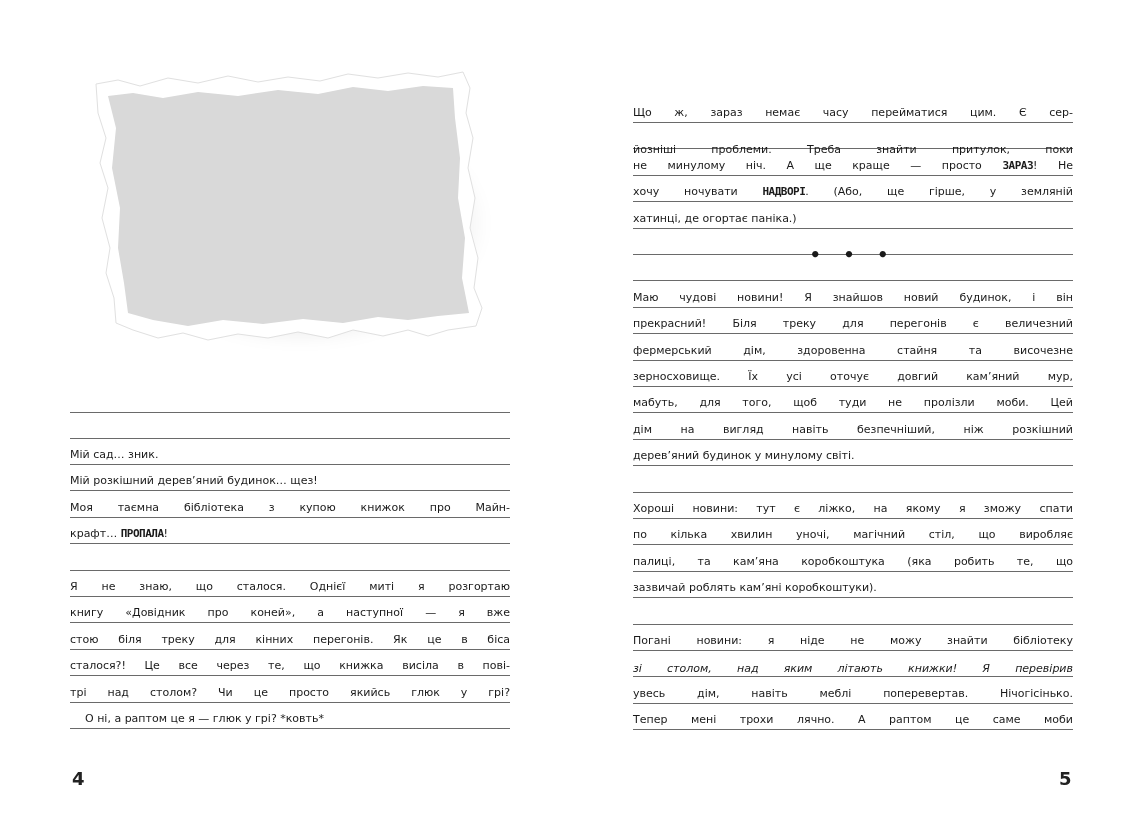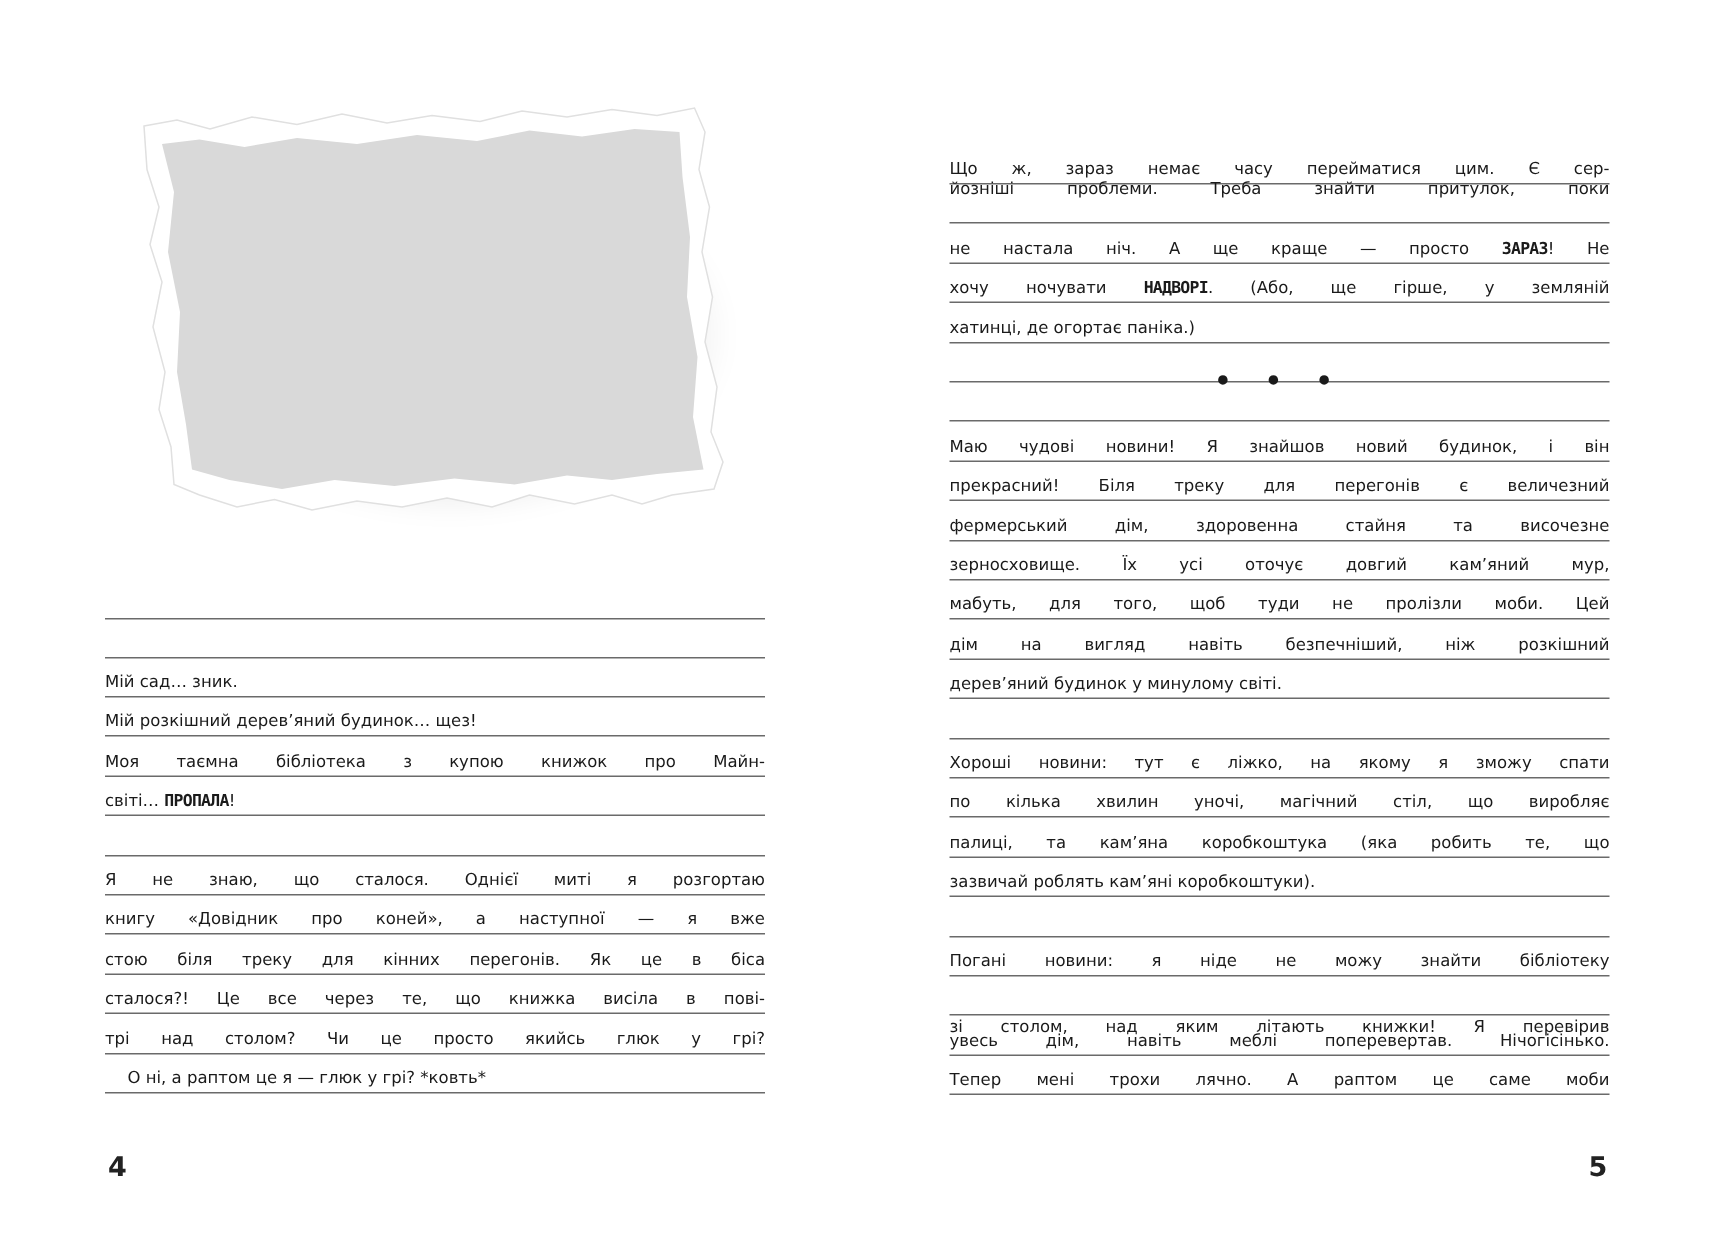--- a/index.html
+++ b/index.html
@@ -41,21 +41,21 @@
   <div class="rule" style="left:70px; width:440px; top:438px;"></div>
 
   <div id="left-lines">
       <div class="rule" style="left: 70px; width: 440px; top: 464px;"></div>
       <div class="line last" style="left: 70px; width: 440px; top: 446px; white-space: normal; height: 18px;">Мій сад… зник.</div>
       <div class="rule" style="left: 70px; width: 440px; top: 490.4px;"></div>
       <div class="line last" style="left: 70px; width: 440px; top: 472.4px; white-space: normal; height: 18px;">Мій розкішний дерев’яний будинок… щез!</div>
       <div class="rule" style="left: 70px; width: 440px; top: 516.8px;"></div>
       <div class="line" style="left: 70px; width: 440px; top: 498.8px; white-space: normal; height: 18px;">Моя таємна бібліотека з купою книжок про Майн-</div>
       <div class="rule" style="left: 70px; width: 440px; top: 543.2px;"></div>
-      <div class="line last" style="left: 70px; width: 440px; top: 525.2px; white-space: normal; height: 18px;"><span>світі… </span><span class="shout">ПРОПАЛА</span><span>!</span></div>
+      <div class="line last" style="left: 70px; width: 440px; top: 525.2px; white-space: normal; height: 18px;"><span>крафт… </span><span class="shout">ПРОПАЛА</span><span>!</span></div>
       <div class="rule" style="left: 70px; width: 440px; top: 569.6px;"></div>
       <div class="line last" style="left: 70px; width: 440px; top: 551.6px; white-space: normal; height: 18px;"></div>
       <div class="rule" style="left: 70px; width: 440px; top: 596px;"></div>
       <div class="line" style="left: 70px; width: 440px; top: 578px; white-space: normal; height: 18px;">Я не знаю, що сталося. Однієї миті я розгортаю</div>
       <div class="rule" style="left: 70px; width: 440px; top: 622.4px;"></div>
       <div class="line" style="left: 70px; width: 440px; top: 604.4px; white-space: normal; height: 18px;">книгу «Довідник про коней», а наступної — я вже</div>
       <div class="rule" style="left: 70px; width: 440px; top: 648.8px;"></div>
       <div class="line" style="left: 70px; width: 440px; top: 630.8px; white-space: normal; height: 18px;">стою біля треку для кінних перегонів. Як це в біса</div>
       <div class="rule" style="left: 70px; width: 440px; top: 675.2px;"></div>
       <div class="line" style="left: 70px; width: 440px; top: 657.2px; white-space: normal; height: 18px;">сталося?! Це все через те, що книжка висіла в пові-</div>
@@ -66,23 +66,23 @@
     </div>
 
   <div class="page-num" style="left:72px; top:768px;">4</div>
 </div>
 
 <div id="right-page" class="page">
   <div id="right-lines">
       <div class="rule" style="left: 62px; width: 440px; top: 122px;"></div>
       <div class="line" style="left: 62px; width: 440px; top: 104px; white-space: normal; height: 18px;">Що ж, зараз немає часу перейматися цим. Є сер-</div>
       <div class="rule" style="left: 62px; width: 440px; top: 148.4px;"></div>
-      <div class="line" style="left: 62px; width: 440px; top: 117px; white-space: normal; height: 18px;">йозніші проблеми. Треба знайти притулок, поки</div>
+      <div class="line" style="left: 62px; width: 440px; top: 141px; white-space: normal; height: 18px;">йозніші проблеми. Треба знайти притулок, поки</div>
       <div class="rule" style="left: 62px; width: 440px; top: 174.8px;"></div>
-      <div class="line" style="left: 62px; width: 440px; top: 156.8px; white-space: normal; height: 18px;"><span>не настала ніч. А ще краще — просто </span><span class="shout">ЗАРАЗ</span><span>! Не</span></div>
+      <div class="line" style="left: 62px; width: 440px; top: 156.8px; white-space: normal; height: 18px;"><span>не минулому ніч. А ще краще — просто </span><span class="shout">ЗАРАЗ</span><span>! Не</span></div>
       <div class="rule" style="left: 62px; width: 440px; top: 201.2px;"></div>
       <div class="line" style="left: 62px; width: 440px; top: 183.2px; white-space: normal; height: 18px;"><span>хочу ночувати </span><span class="shout">НАДВОРІ</span><span>. (Або, ще гірше, у земляній</span></div>
       <div class="rule" style="left: 62px; width: 440px; top: 227.6px;"></div>
       <div class="line last" style="left: 62px; width: 440px; top: 209.6px; white-space: normal; height: 18px;">хатинці, де огортає паніка.)</div>
       <div class="rule" style="left: 62px; width: 440px; top: 254px;"></div>
       <div class="rule" style="left: 62px; width: 440px; top: 280.4px;"></div>
       <div class="rule" style="left: 62px; width: 440px; top: 306.8px;"></div>
       <div class="line" style="left: 62px; width: 440px; top: 288.8px; white-space: normal; height: 18px;">Маю чудові новини! Я знайшов новий будинок, і він</div>
       <div class="rule" style="left: 62px; width: 440px; top: 333.2px;"></div>
       <div class="line" style="left: 62px; width: 440px; top: 315.2px; white-space: normal; height: 18px;">прекрасний! Біля треку для перегонів є величезний</div>
@@ -102,21 +102,21 @@
       <div class="rule" style="left: 62px; width: 440px; top: 544.4px;"></div>
       <div class="line" style="left: 62px; width: 440px; top: 526.4px; white-space: normal; height: 18px;">по кілька хвилин уночі, магічний стіл, що виробляє</div>
       <div class="rule" style="left: 62px; width: 440px; top: 570.8px;"></div>
       <div class="line" style="left: 62px; width: 440px; top: 552.8px; white-space: normal; height: 18px;">палиці, та кам’яна коробкоштука (яка робить те, що</div>
       <div class="rule" style="left: 62px; width: 440px; top: 597.2px;"></div>
       <div class="line last" style="left: 62px; width: 440px; top: 579.2px; white-space: normal; height: 18px;">зазвичай роблять кам’яні коробкоштуки).</div>
       <div class="rule" style="left: 62px; width: 440px; top: 623.6px;"></div>
       <div class="rule" style="left: 62px; width: 440px; top: 650px;"></div>
       <div class="line" style="left: 62px; width: 440px; top: 632px; white-space: normal; height: 18px;">Погані новини: я ніде не можу знайти бібліотеку</div>
       <div class="rule" style="left: 62px; width: 440px; top: 676.4px;"></div>
-      <div class="line" style="left: 62px; width: 440px; top: 676px; white-space: normal; height: 18px;">зі столом, над яким літають книжки! Я перевірив</div>
+      <div class="line" style="left: 62px; width: 440px; top: 660px; white-space: normal; height: 18px; font-style: italic;">зі столом, над яким літають книжки! Я перевірив</div>
       <div class="rule" style="left: 62px; width: 440px; top: 702.8px;"></div>
       <div class="line" style="left: 62px; width: 440px; top: 684.8px; white-space: normal; height: 18px;">увесь дім, навіть меблі поперевертав. Нічогісінько.</div>
       <div class="rule" style="left: 62px; width: 440px; top: 729.2px;"></div>
       <div class="line" style="left: 62px; width: 440px; top: 711.2px; white-space: normal; height: 18px;">Тепер мені трохи лячно. А раптом це саме моби</div>
     </div>
   <div class="dots" style="left:62px; width:440px; top:244px;">• • •</div>
   <div class="page-num" style="left:488px; top:768px;">5</div>
 </div>
 
 </body></html>

